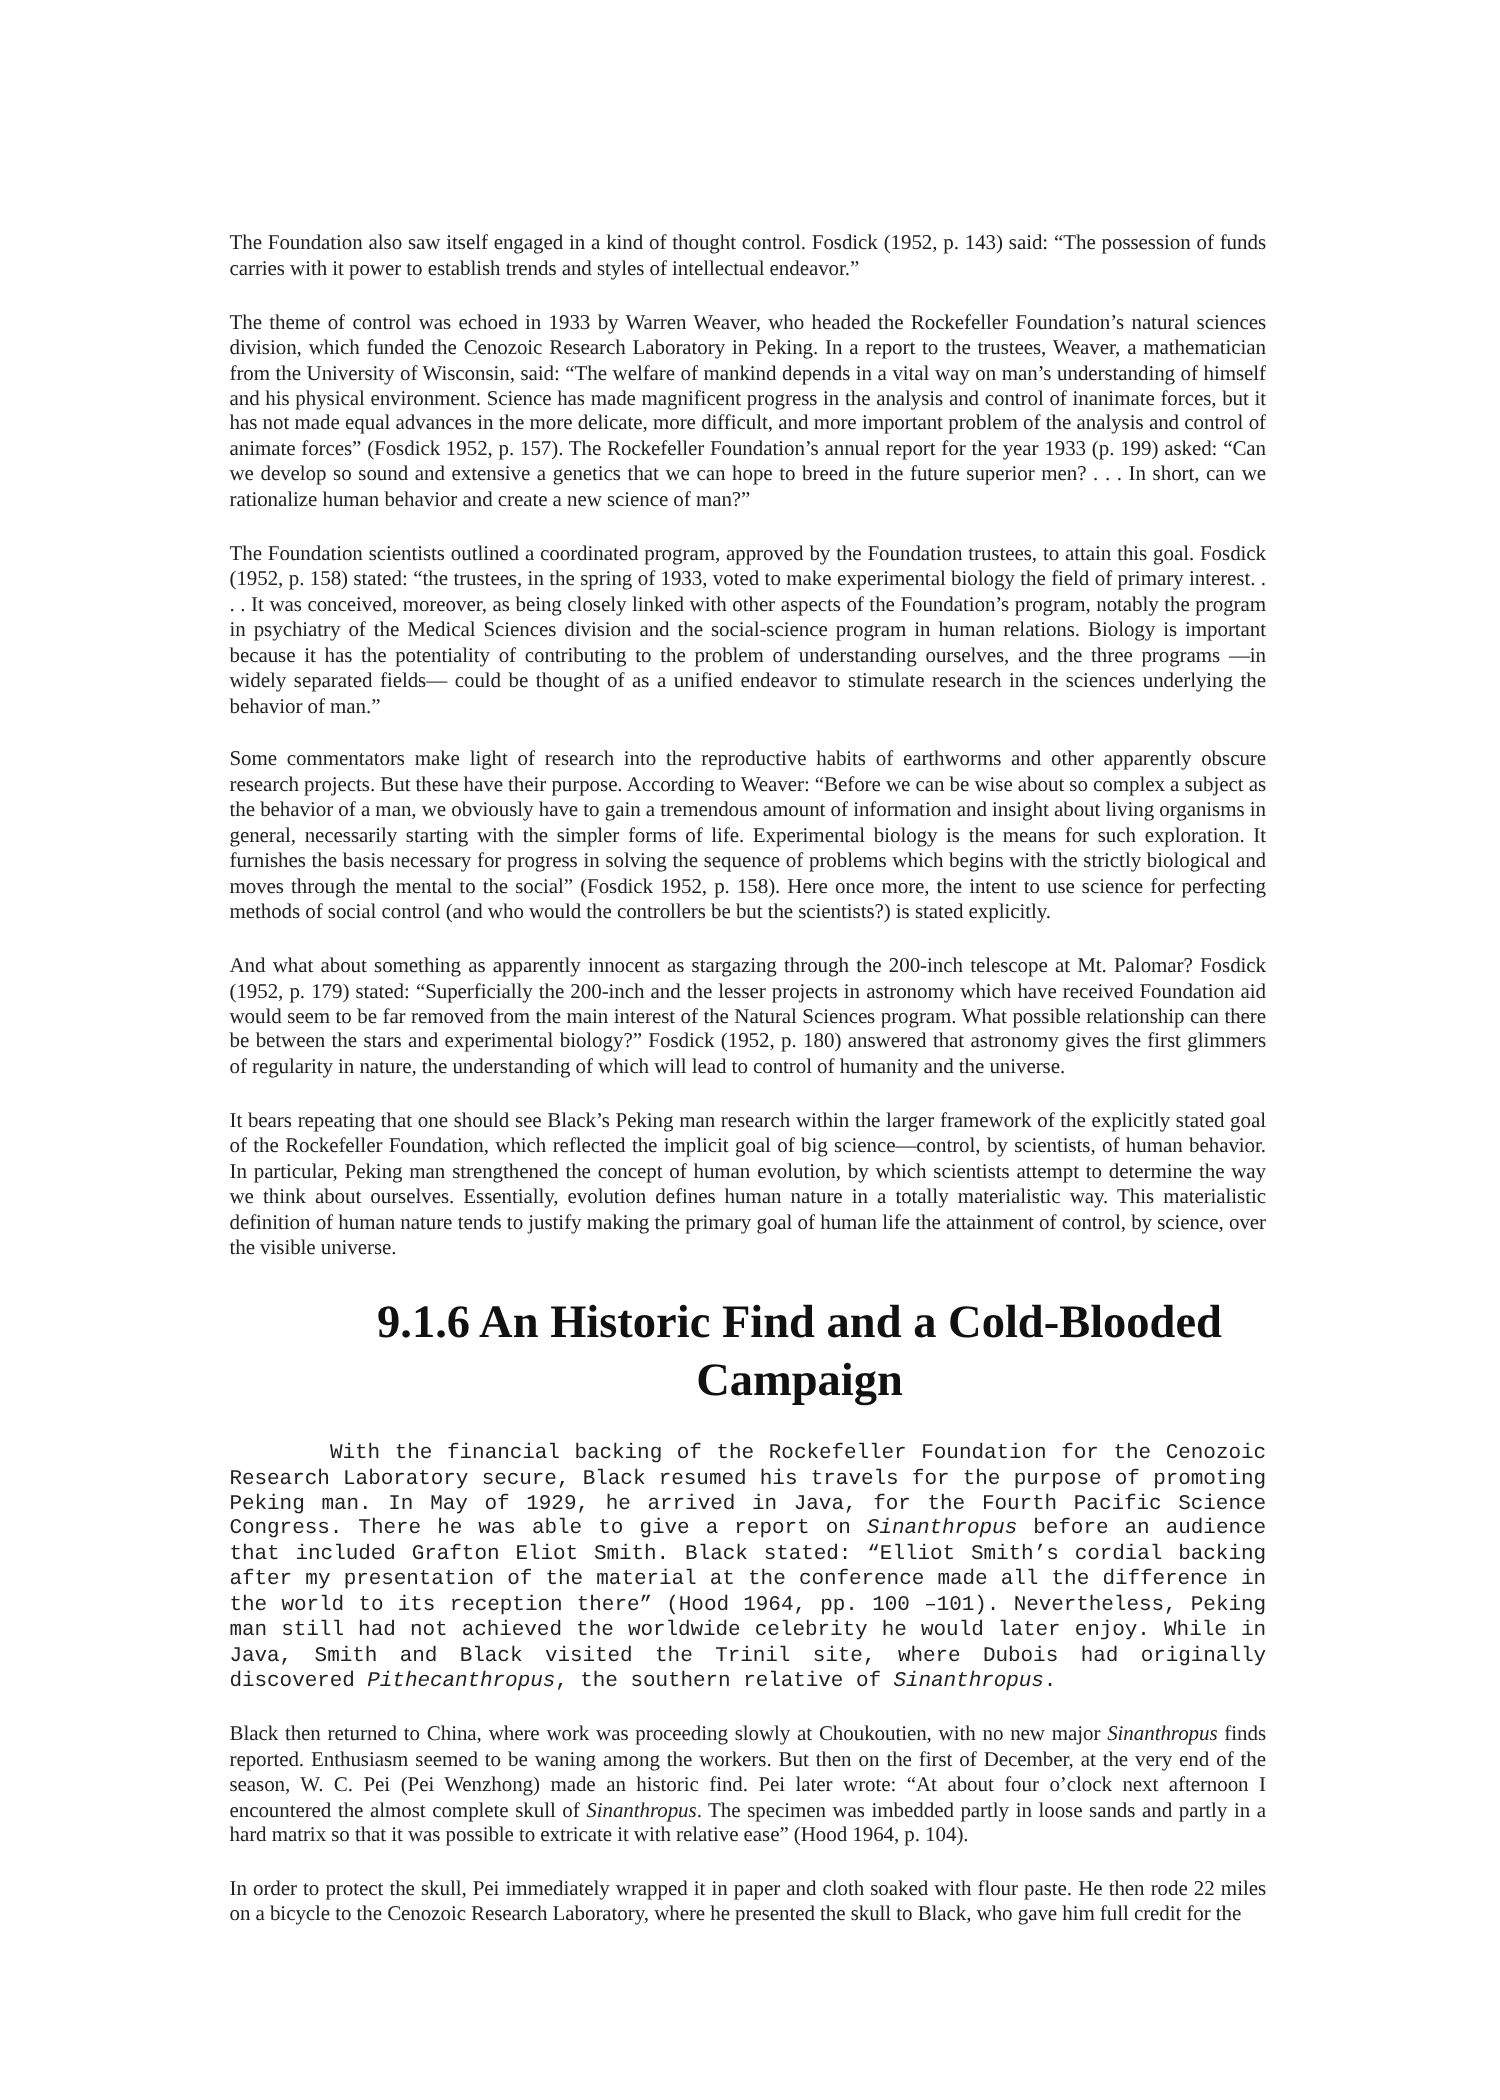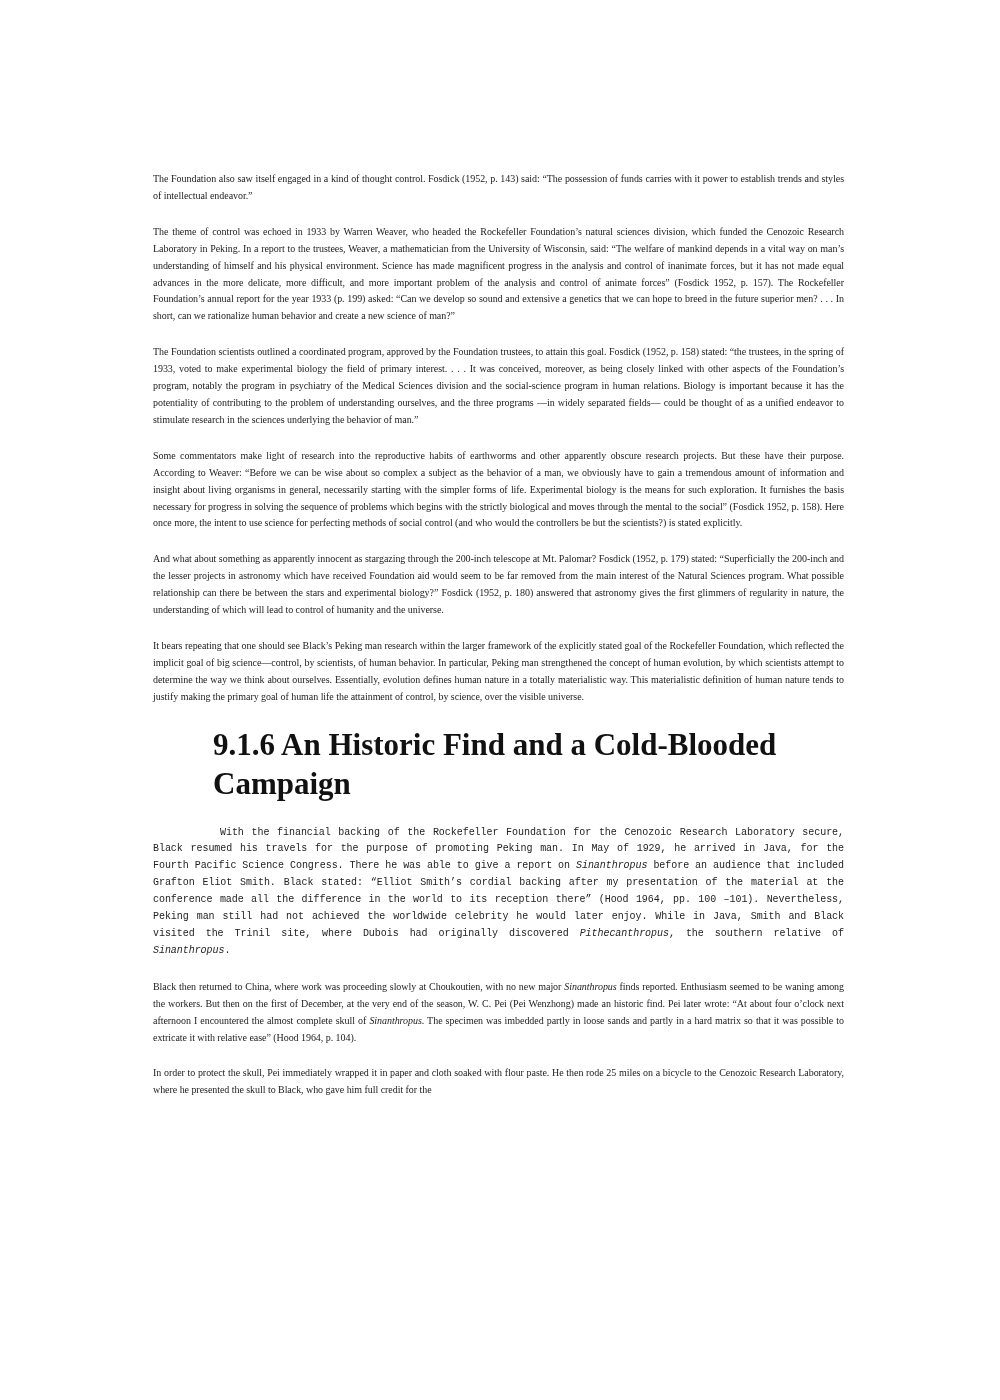--- a/index.html
+++ b/index.html
@@ -15,38 +15,39 @@
       font-family: "Liberation Serif", "DejaVu Serif", serif;
       color: #222222;
     }
     .page {
       position: absolute;
       left: 153px;
       top: 155px;
       width: 691px;
     }
     .para {
-      font-size: 10px;
+      font-size: 14px;
       line-height: 16.9px;
       text-align: justify;
-      margin: 16px 0 19px 0;
+      margin: 0 0 19px 0;
       letter-spacing: -0.05px;
     }
     .para.indent {
       text-indent: 67px;
       font-family: Liberation Mono, monospace;
     }
     .para i {
       font-style: italic;
     }
     .heading {
       font-family: "Liberation Serif", "DejaVu Serif", serif;
       font-weight: bold;
       font-size: 31px;
       line-height: 39px;
+      text-align: center;
       color: #111111;
       margin: 2px 0 22px 60px;
       width: 640px;
     }
   </style>
 </head>
 <body>
 
 <div class="page">
   <div id="before">
@@ -54,15 +55,15 @@
       <p class="para"><span>The theme of control was echoed in 1933 by Warren Weaver, who headed the Rockefeller Foundation’s natural sciences division, which funded the Cenozoic Research Laboratory in Peking. In a report to the trustees, Weaver, a mathematician from the University of Wisconsin, said: “The welfare of mankind depends in a vital way on man’s understanding of himself and his physical environment. Science has made magnificent progress in the analysis and control of inanimate forces, but it has not made equal advances in the more delicate, more difficult, and more important problem of the analysis and control of animate forces” (Fosdick 1952, p. 157). The Rockefeller Foundation’s annual report for the year 1933 (p. 199) asked: “Can we develop so sound and extensive a genetics that we can hope to breed in the future superior men? . . . In short, can we rationalize human behavior and create a new science of man?”</span></p>
       <p class="para"><span>The Foundation scientists outlined a coordinated program, approved by the Foundation trustees, to attain this goal. Fosdick (1952, p. 158) stated: “the trustees, in the spring of 1933, voted to make experimental biology the field of primary interest. . . . It was conceived, moreover, as being closely linked with other aspects of the Foundation’s program, notably the program in psychiatry of the Medical Sciences division and the social-science program in human relations. Biology is important because it has the potentiality of contributing to the problem of understanding ourselves, and the three programs —in widely separated fields— could be thought of as a unified endeavor to stimulate research in the sciences underlying the behavior of man.”</span></p>
       <p class="para"><span>Some commentators make light of research into the reproductive habits of earthworms and other apparently obscure research projects. But these have their purpose. According to Weaver: “Before we can be wise about so complex a subject as the behavior of a man, we obviously have to gain a tremendous amount of information and insight about living organisms in general, necessarily starting with the simpler forms of life. Experimental biology is the means for such exploration. It furnishes the basis necessary for progress in solving the sequence of problems which begins with the strictly biological and moves through the mental to the social” (Fosdick 1952, p. 158). Here once more, the intent to use science for perfecting methods of social control (and who would the controllers be but the scientists?) is stated explicitly.</span></p>
       <p class="para"><span>And what about something as apparently innocent as stargazing through the 200-inch telescope at Mt. Palomar? Fosdick (1952, p. 179) stated: “Superficially the 200-inch and the lesser projects in astronomy which have received Foundation aid would seem to be far removed from the main interest of the Natural Sciences program. What possible relationship can there be between the stars and experimental biology?” Fosdick (1952, p. 180) answered that astronomy gives the first glimmers of regularity in nature, the understanding of which will lead to control of humanity and the universe.</span></p>
       <p class="para"><span>It bears repeating that one should see Black’s Peking man research within the larger framework of the explicitly stated goal of the Rockefeller Foundation, which reflected the implicit goal of big science—control, by scientists, of human behavior. In particular, Peking man strengthened the concept of human evolution, by which scientists attempt to determine the way we think about ourselves. Essentially, evolution defines human nature in a totally materialistic way. This materialistic definition of human nature tends to justify making the primary goal of human life the attainment of control, by science, over the visible universe.</span></p>
     </div>
   <h2 class="heading">9.1.6 An Historic Find and a Cold-Blooded Campaign</h2>
   <div id="after">
       <p class="para indent"><span>With the financial backing of the Rockefeller Foundation for the Cenozoic Research Laboratory secure, Black resumed his travels for the purpose of promoting Peking man. In May of 1929, he arrived in Java, for the Fourth Pacific Science Congress. There he was able to give a report on </span><i>Sinanthropus</i><span> before an audience that included Grafton Eliot Smith. Black stated: “Elliot Smith’s cordial backing after my presentation of the material at the conference made all the difference in the world to its reception there” (Hood 1964, pp. 100 –101). Nevertheless, Peking man still had not achieved the worldwide celebrity he would later enjoy. While in Java, Smith and Black visited the Trinil site, where Dubois had originally discovered </span><i>Pithecanthropus</i><span>, the southern relative of </span><i>Sinanthropus</i><span>.</span></p>
       <p class="para"><span>Black then returned to China, where work was proceeding slowly at Choukoutien, with no new major </span><i>Sinanthropus</i><span> finds reported. Enthusiasm seemed to be waning among the workers. But then on the first of December, at the very end of the season, W. C. Pei (Pei Wenzhong) made an historic find. Pei later wrote: “At about four o’clock next afternoon I encountered the almost complete skull of </span><i>Sinanthropus</i><span>. The specimen was imbedded partly in loose sands and partly in a hard matrix so that it was possible to extricate it with relative ease” (Hood 1964, p. 104).</span></p>
-      <p class="para"><span>In order to protect the skull, Pei immediately wrapped it in paper and cloth soaked with flour paste. He then rode 25 miles on a bicycle to the Cenozoic Research Laboratory, where he presented the skull to Black, who gave him full credit for the</span></p>
+      <p class="para"><span>In order to protect the skull, Pei immediately wrapped it in paper and cloth soaked with flour paste. He then rode 22 miles on a bicycle to the Cenozoic Research Laboratory, where he presented the skull to Black, who gave him full credit for the</span></p>
     </div>
 </div>
 
 </body></html>

